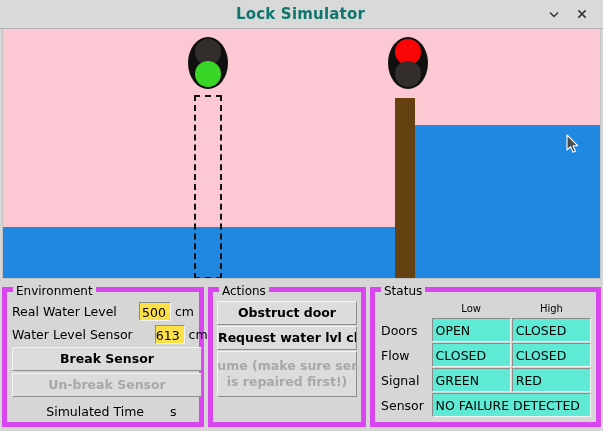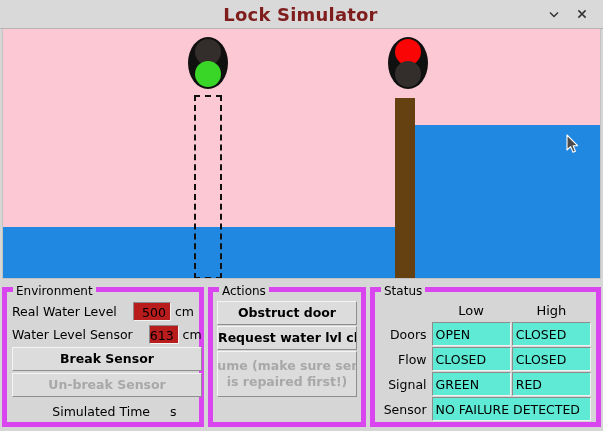--- a/index.html
+++ b/index.html
@@ -22,23 +22,23 @@
     background: #d9d9d9;
     border-bottom: 1px solid #b4b4b4;
     display: flex;
     align-items: center;
     position: relative;
     box-sizing: border-box;
   }
   .title-text {
     flex: 1;
     text-align: center;
-    font-size: 18px;
+    font-size: 15px;
     font-weight: bold;
-    color: #7f1d1d;
+    color: #0f766e;
     letter-spacing: .2px;
     padding-left: 60px;
   }
   .win-btns {
     display: flex;
     align-items: center;
     gap: 2px;
     padding-right: 8px;
   }
   .win-btn {
@@ -141,29 +141,29 @@
   .env { width: 202px; height: 140px; }
   .env-row {
     display: flex;
     align-items: center;
     height: 21px;
     margin-bottom: 2px;
   }
   .env-label {
     flex: 1;
     text-align: right;
-    padding-right: 16px;
+    padding-right: 22px;
     font-size: 12.5px;
     white-space: nowrap;
   }
   .field {
     width: 66px;
     height: 19px;
     line-height: 19px;
-    background: #b91c1c;
+    background: #fde047;
     border: 1px solid #8c8c8c;
     border-right-color: #f2f2f2;
     border-bottom-color: #f2f2f2;
     box-sizing: border-box;
     text-align: right;
     padding-right: 4px;
     font-size: 12.5px;
     color: #000;
   }
   .unit {
@@ -208,26 +208,26 @@
     white-space: normal;
     padding: 0 2px;
   }
   .btn.tall span { display: block; white-space: nowrap; }
 
   
   .status { width: 235px; height: 140px; margin-left: 4px; padding: 9px 4px 4px 4px; }
   .st-table { width: 100%; border-collapse: separate; border-spacing: 1px; }
   .st-head {
     text-align: center;
-    font-size: 13px;
+    font-size: 10px;
     padding: 1px 0 3px 0;
     font-weight: normal;
   }
   .st-rowlabel {
-    text-align: right;
+    text-align: left;
     padding-right: 4px;
     font-size: 12.5px;
     white-space: nowrap;
     width: 50px;
   }
   .st-cell {
     background: #5eead4;
     border: 1px solid #8c8c8c;
     border-right-color: #f2f2f2;
     border-bottom-color: #f2f2f2;

